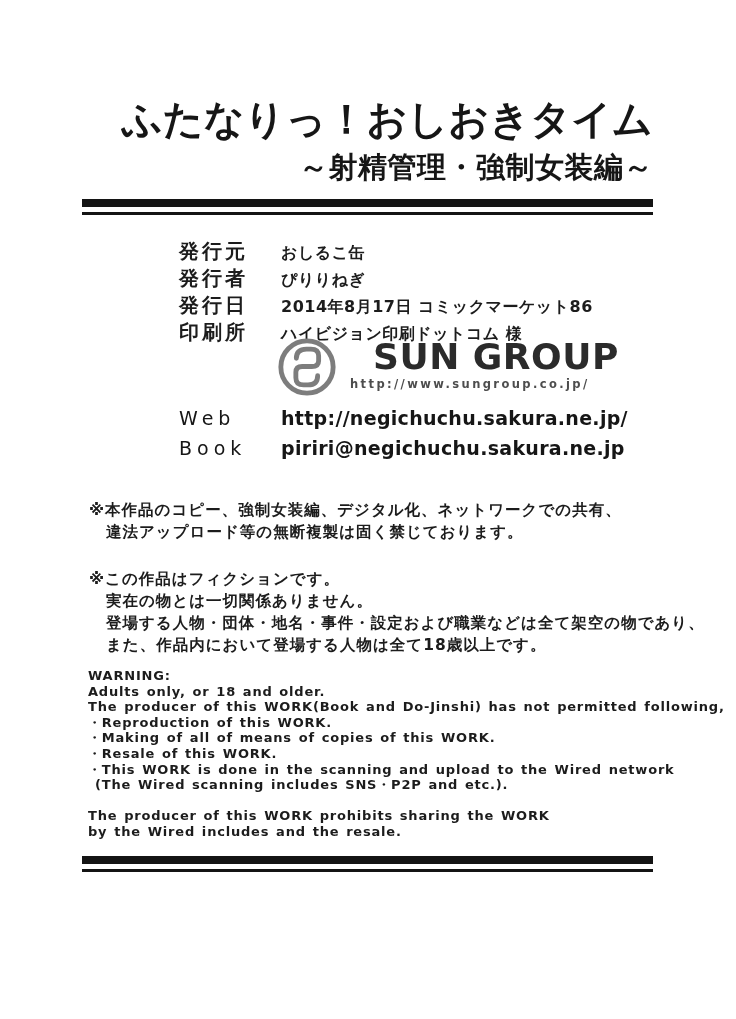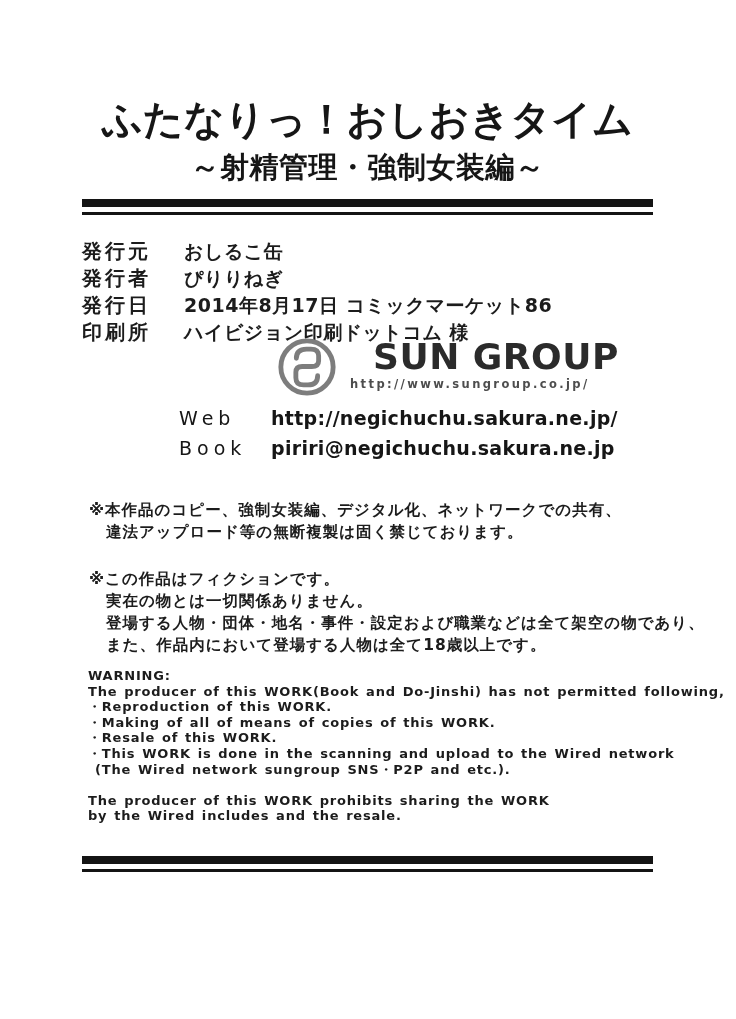--- a/index.html
+++ b/index.html
@@ -4,46 +4,46 @@
 <style>
   html,body { margin:0; padding:0; background:#ffffff; }
   .page {
     position:relative; width:736px; height:1019px; margin:0 auto;
     background:#ffffff; overflow:hidden;
     font-family:"DejaVu Sans","Liberation Sans",sans-serif;
     color:#1a1a1a;
   }
 
   
-  .header { position:absolute; top:95px; left:82px; width:571px; text-align:center; }
+  .header { position:absolute; top:95px; left:82px; width:571px; text-align:right; }
   .title {
     font-size:40px; font-weight:700; line-height:1.2;
     letter-spacing:0px; white-space:nowrap; color:#161616;
   }
   .subtitle {
     font-size:29px; font-weight:700; margin-top:5px;
     letter-spacing:0.5px; white-space:nowrap; color:#161616;
   }
 
   
   .rule { position:absolute; left:82px; width:571px; }
   .rule-top { top:199px; }
   .rule-bottom { top:856px; }
   .rule .thick { height:8px; background:#141414; }
   .rule .thin  { height:3px; background:#141414; margin-top:5px; }
 
   
   .colophon { position:absolute; top:238px; left:82px; }
   .c-row { display:flex; align-items:baseline; height:27px; }
   .c-label {
-    width:72px; font-size:20px; font-weight:700;
+    margin-left:97px; width:72px; font-size:20px; font-weight:700;
     letter-spacing:3px; white-space:nowrap; color:#1c1c1c;
   }
   .c-value {
-    margin-left:30px; font-size:19px; font-weight:600;
+    margin-left:30px; font-size:16px; font-weight:600;
     letter-spacing:0.5px; white-space:nowrap; color:#1c1c1c;
   }
 
   
   .logo { position:absolute; top:336px; left:276px; display:flex; align-items:flex-start; }
   .logo-mark { width:62px; height:62px; flex:0 0 auto; }
   .logo-textcol { margin-left:7px; padding-top:2px; }
   .logo-name {
     font-size:36px; font-weight:700; line-height:1.05; letter-spacing:0.5px;
     color:#2b2b2b; white-space:nowrap;margin-left:28px;
@@ -54,21 +54,21 @@
   }
 
   
   .contact { position:absolute; top:407px; left:82px; }
   .m-row { display:flex; align-items:baseline; height:30px; }
   .m-label {
     margin-left:97px; width:72px; font-size:19px; font-weight:400;
     letter-spacing:5px; white-space:nowrap; color:#161616;
   }
   .m-value {
-    margin-left:20px; font-size:19px; font-weight:700;
+    margin-left:30px; font-size:19px; font-weight:700;
     letter-spacing:0.3px; white-space:nowrap; color:#161616;
   }
 
   
   .notice { position:absolute; left:89px; }
   .notice-age { top:499px; }
   .notice-fiction { top:568px; }
   .notice .n-line {
     font-size:15.5px; font-weight:700; line-height:22px;
     letter-spacing:1px; white-space:nowrap; color:#1c1c1c;
@@ -146,26 +146,27 @@
 
   <div class="notice notice-fiction">
     <div class="n-line">※この作品はフィクションです。</div>
     <div class="n-line cont">実在の物とは一切関係ありません。</div>
     <div class="n-line cont">登場する人物・団体・地名・事件・設定および職業などは全て架空の物であり、</div>
     <div class="n-line cont">また、作品内において登場する人物は全て18歳以上です。</div>
   </div>
 
   <div class="warning">
     <div class="w-line">WARNING:</div>
+    <div class="w-line">Adults only, or 18 and older.</div>
     <div class="w-line">The producer of this WORK(Book and Do-Jinshi) has not permitted following,</div>
     <div class="w-line">・Reproduction of this WORK.</div>
     <div class="w-line">・Making of all of means of copies of this WORK.</div>
     <div class="w-line">・Resale of this WORK.</div>
     <div class="w-line">・This WORK is done in the scanning and upload to the Wired network</div>
-    <div class="w-line cont">(The Wired network sungroup SNS・P2P and etc.).</div>
+    <div class="w-line cont">(The Wired scanning includes SNS・P2P and etc.).</div>
     <div class="w-line"></div>
     <div class="w-line">The producer of this WORK prohibits sharing the WORK</div>
     <div class="w-line">by the Wired includes and the resale.</div>
   </div>
 
   <div class="rule rule-bottom">
     <div class="thick"></div>
     <div class="thin"></div>
   </div>
 

